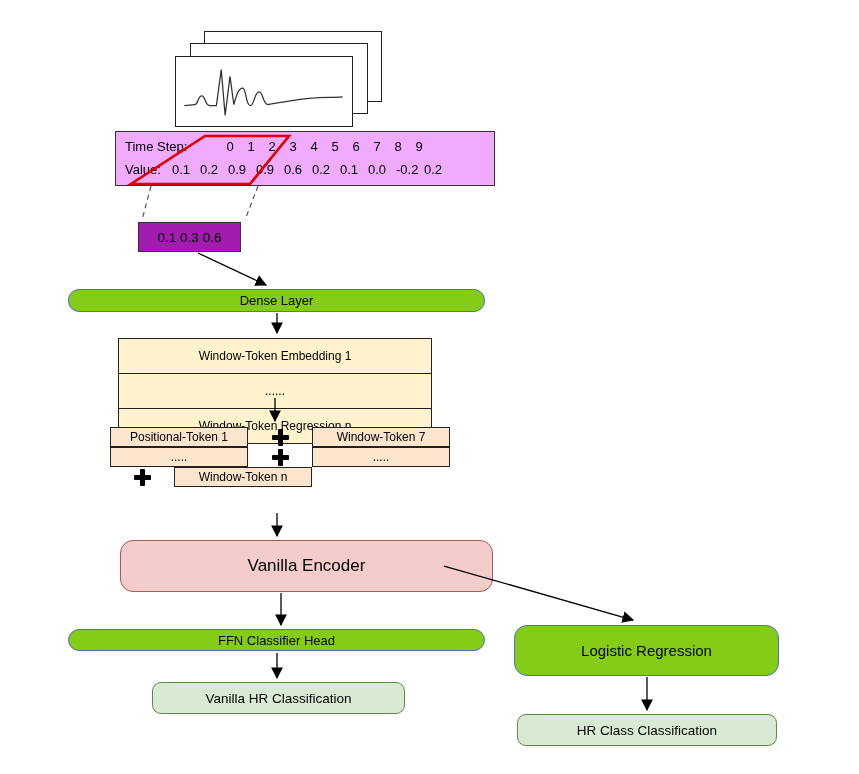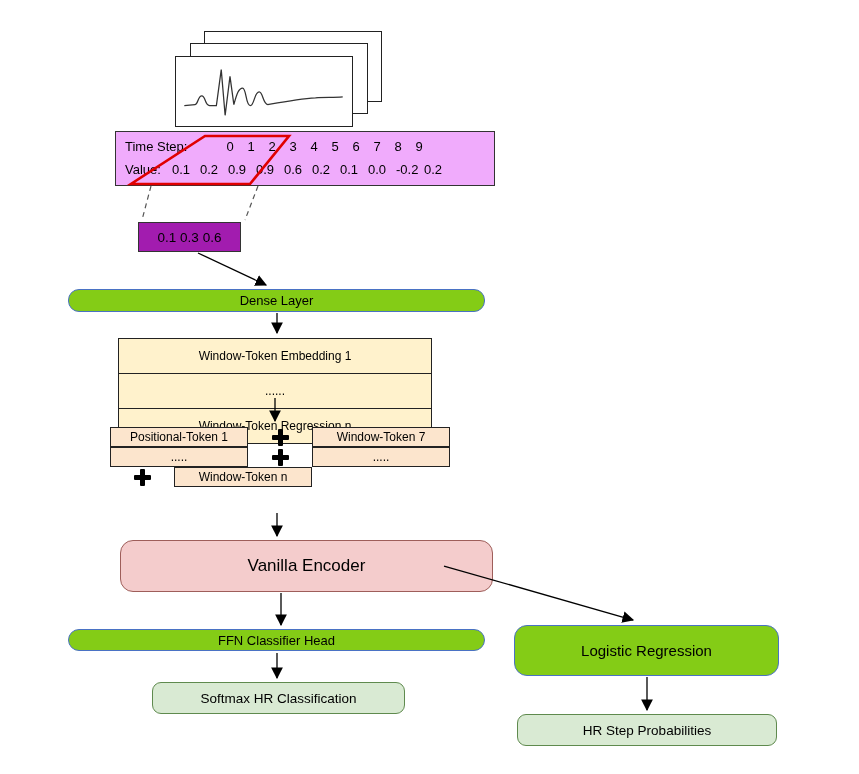--- a/index.html
+++ b/index.html
@@ -129,23 +129,23 @@
       <div class="token-row">
       <span class="plus-wrap">
           <span class="plus"></span>
         </span>
       <div class="token-box">Window-Token n</div>
     </div>
     </div>
 
   <div class="node pink encoder">Vanilla Encoder</div>
   <div class="node blue ffn">FFN Classifier Head</div>
-  <div class="node green softmax">Softmax HR Classification</div>
+  <div class="node green softmax">Vanilla HR Classification</div>
   <div class="node blue logreg">Logistic Regression</div>
-  <div class="node green hrprobs">HR Step Probabilities</div>
+  <div class="node green hrprobs">HR Class Classification</div>
 
   <svg class="overlay" viewBox="0 0 859 774">
     <defs>
       <marker id="arrow" viewBox="0 0 10 10" refX="9" refY="5" markerWidth="9" markerHeight="9" orient="auto-start-reverse">
         <path d="M0,0 L10,5 L0,10 z" fill="#000"></path>
       </marker>
     </defs>
 
     <polygon points="205,136 289,136 250,184 131,184" fill="none" stroke="#e00000" stroke-width="2.6"></polygon>
 

